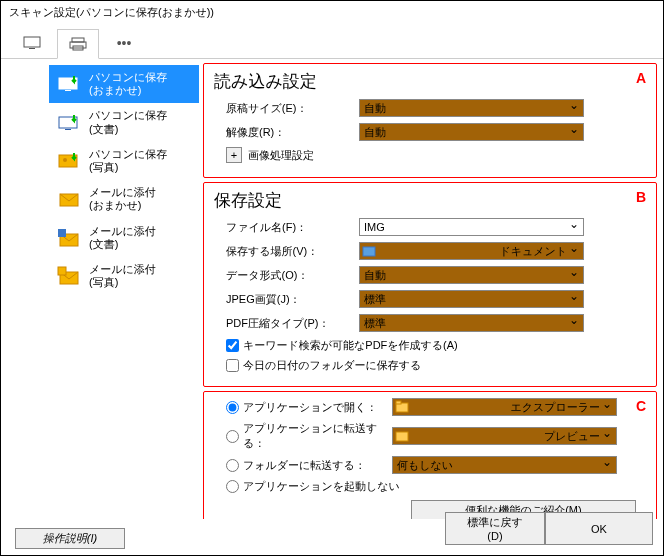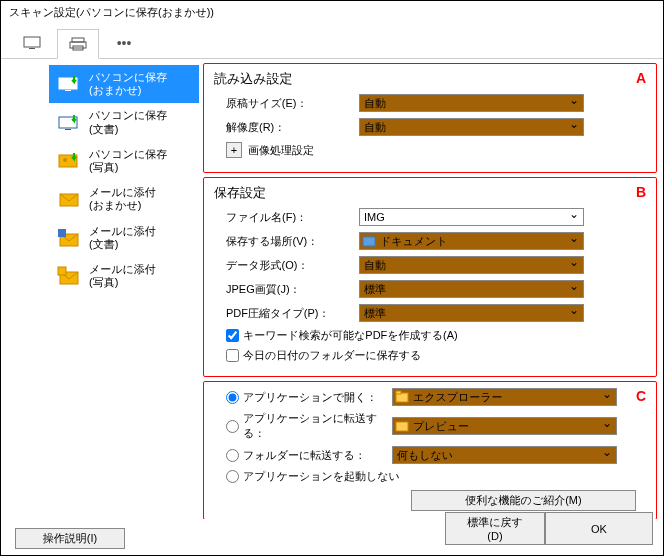--- a/index.html
+++ b/index.html
@@ -9,38 +9,38 @@
 .tb-btn { width: 42px; height: 30px; display: flex; align-items: center; justify-content: center; border: 1px solid transparent; background: #fff; }
 .tb-btn.active { border: 1px solid #ccc; border-bottom: 1px solid #fff; position: relative; top: 1px; }
 .main { display: flex; height: 460px; padding-left: 48px; }
 .sidebar { width: 150px; padding: 6px 0; }
 .sb-item { display: flex; align-items: center; padding: 6px 8px; gap: 8px; cursor: pointer; line-height: 1.2; }
 .sb-item.active { background: #1e90ff; color: #fff; }
 .sb-icon { width: 24px; height: 20px; flex-shrink: 0; display: flex; align-items: center; justify-content: center; }
 .sb-label { font-size: 11px; }
 .content { flex: 1; padding: 4px 6px 4px 4px; overflow: hidden; }
 .group { border: 1px solid #f00; border-radius: 2px; padding: 6px 10px 8px; margin-bottom: 4px; position: relative; }
-.group-title { font-size: 13px; margin-bottom: 6px; }
+.group-title { font-size: 17px; margin-bottom: 6px; }
 .group-letter { position: absolute; right: 10px; top: 6px; color: #f00; font-weight: bold; font-size: 14px; }
 .row { display: flex; align-items: center; margin-bottom: 6px; }
 .row-label { width: 145px; padding-left: 12px; font-size: 11px; }
 .row-ctrl { flex: 1; }
 select, input[type=text] { width: 225px; border: 1px solid #888; padding: 1px 4px; font-size: 11px; height: 18px; background: #efefef; }
 select { appearance: none; background: #a16207; padding-right: 16px; }
 .sel-wrap { position: relative; display: inline-block; }
 .sel-wrap::after { content: "⌄"; position: absolute; right: 5px; top: -1px; font-size: 12px; pointer-events: none; }
 .chk-row, .rad-row { display: flex; align-items: center; padding-left: 12px; margin-bottom: 5px; gap: 4px; }
 .plus-btn { width: 16px; height: 16px; border: 1px solid #888; display: inline-flex; align-items: center; justify-content: center; margin-right: 6px; background:#efefef; }
 .rad-row .row-label2 { width: 145px; }
 .btn { border: 1px solid #888; background: #efefef; padding: 2px 14px; font-size: 11px; cursor: pointer; }
 .btn-row-bottom { display: flex; justify-content: flex-end; padding: 4px 10px; gap: 0; position: absolute; bottom: 6px; left: 0; right: 0; }
-.btn-left { position: absolute; bottom: 6px; left: 14px; }
+.btn-left { position: absolute; bottom: 6px; left: 14px; font-style: italic; }
 .feature-btn-row { display: flex; justify-content: flex-end; padding-right: 10px; margin-top: 6px; }
 input[type=checkbox],input[type=radio]{ margin: 0; }
-.sel-with-icon select { padding-left: 20px; }
+.sel-with-icon select { padding-left: 20px; text-align: right; }
 .sel-with-icon .sel-icon { position: absolute; left: 3px; top: 2px; width: 14px; height: 14px; }
 </style>
 </head>
 <body>
 
 <div class="titlebar">スキャン設定(パソコンに保存(おまかせ))</div>
 
 <div class="toolbar">
   <div class="tb-btn">
       <svg width="18" height="14">

